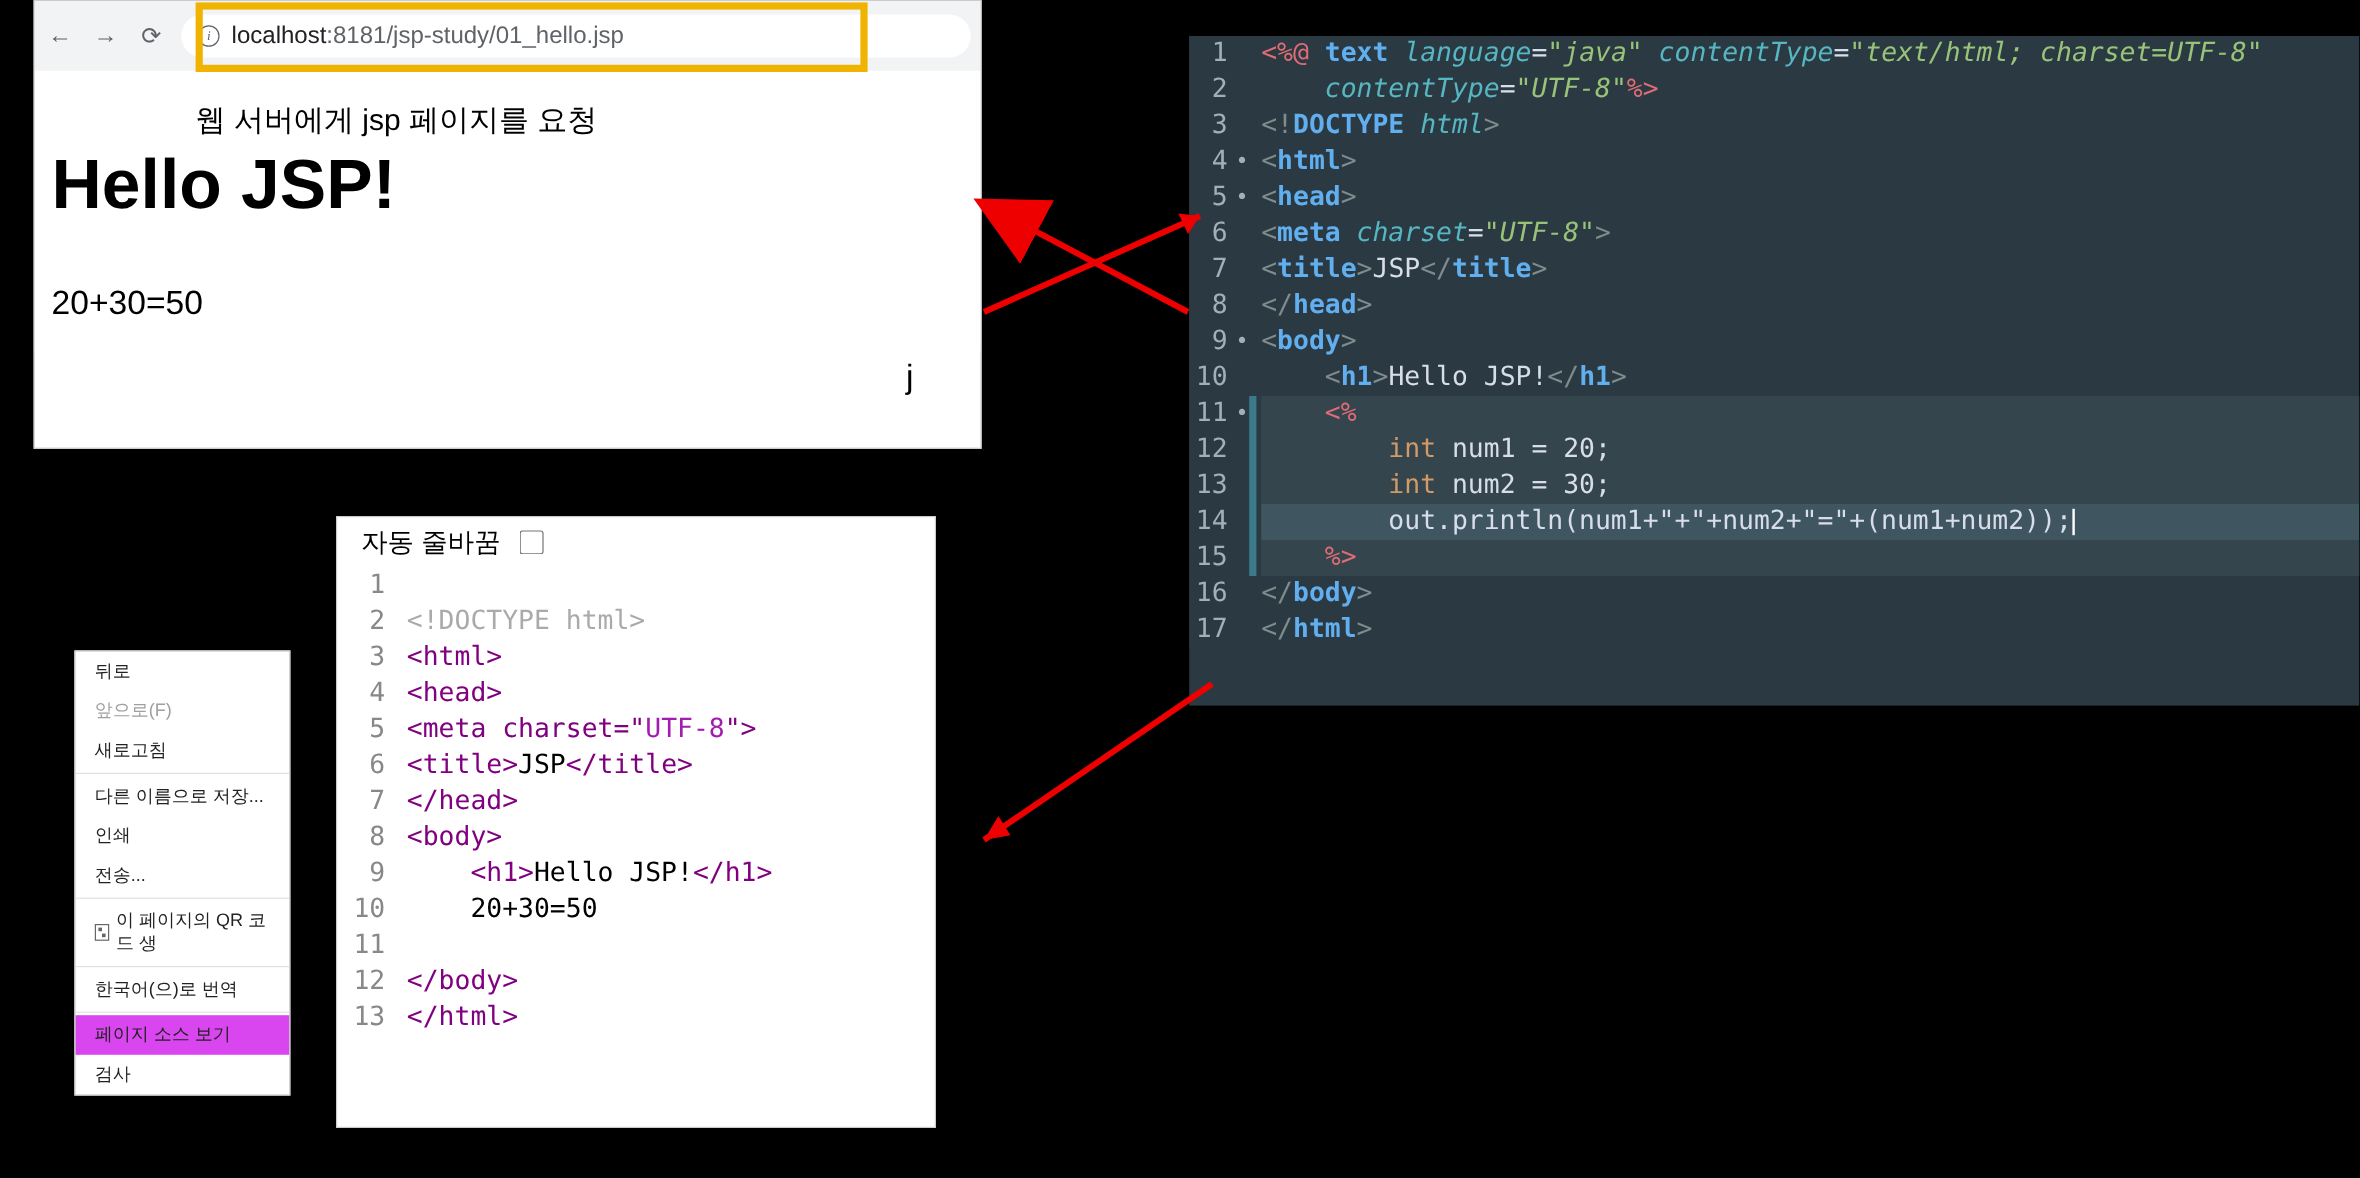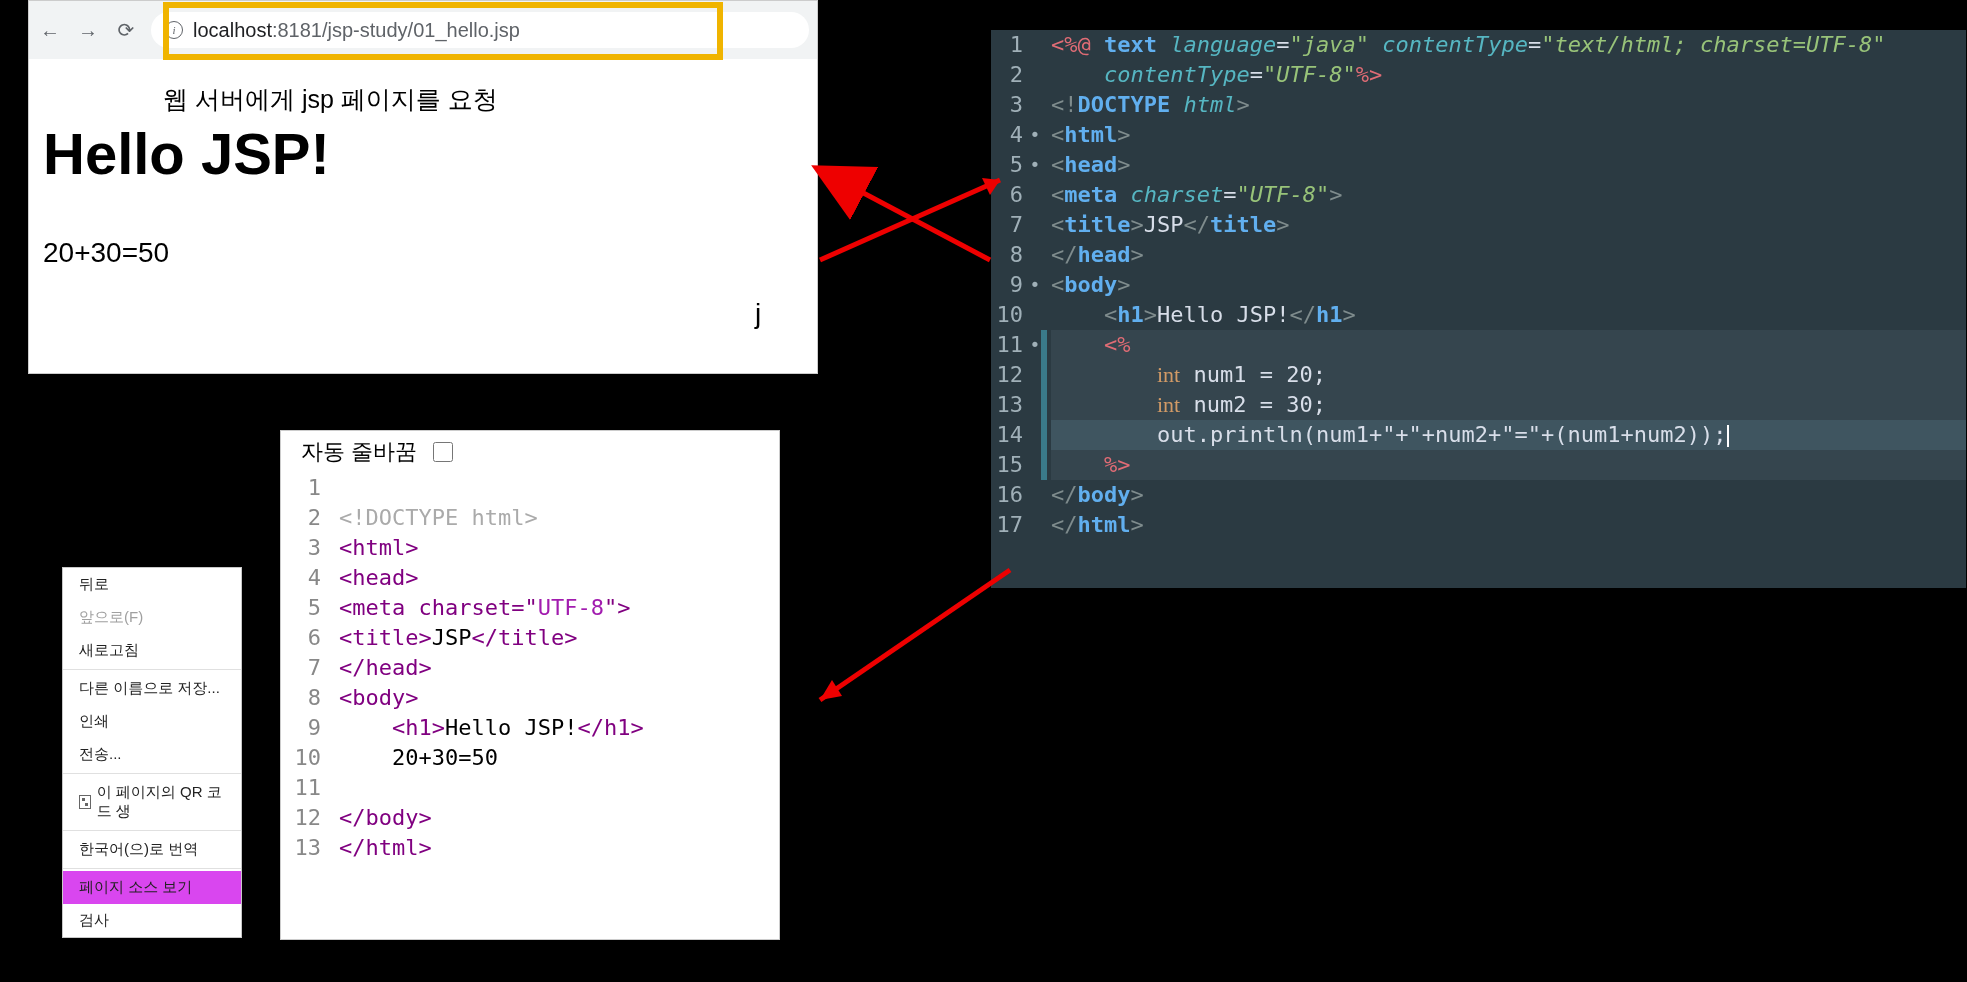--- a/index.html
+++ b/index.html
@@ -15,21 +15,21 @@
   .info-icon { width: 18px; height: 18px; border: 1.5px solid #5f6368; border-radius: 50%; display: flex; align-items: center; justify-content: center; font-size: 11px; color: #5f6368; font-family: Georgia, serif; font-style: italic; }
   .url { color: #5f6368; font-size: 20px; }
   .url .host { color: #202124; }
   .browser-content { padding: 24px 14px; background: #fff; }
   .annotation { font-size: 25px; color: #000; margin-left: 120px; margin-bottom: 4px; font-family: 'Malgun Gothic', sans-serif; }
   .page-h1 { font-size: 58px; font-weight: bold; color: #000; margin-bottom: 50px; }
   .page-text { font-size: 28px; color: #000; }
   .stray-j { position: absolute; left: 755px; top: 298px; font-size: 28px; color: #000; }
 
   
-  .ctxmenu { position: absolute; left: 62px; top: 542px; width: 180px; background: #fff; border: 1px solid #c8c8c8; box-shadow: 2px 2px 6px rgba(0,0,0,0.2); font-size: 15px; color: #222; font-family: 'Malgun Gothic', sans-serif; margin-top: 25px; }
+  .ctxmenu { position: absolute; left: 62px; top: 542px; width: 180px; background: #fff; border: 1px solid #c8c8c8; box-shadow: 2px 2px 6px rgba(0,0,0,0.2); font-size: 15px; color: #222; font-family: 'Malgun Gothic', sans-serif; }
   .ctxmenu .mi { padding: 7px 16px; cursor: default; display:flex; align-items:center; gap:6px;}
   .ctxmenu .mi.disabled { color: #a0a0a0; }
   .ctxmenu .sep { height: 1px; background: #e0e0e0; margin: 2px 0; }
   .ctxmenu .mi.sel { background: #d946ef; }
   .ctxmenu .qr-ic { width:14px; height:14px; border:1.5px solid #666; display:inline-block; position:relative;}
   .ctxmenu .qr-ic::before{content:'';position:absolute;left:2px;top:2px;width:3px;height:3px;background:#666;}
   .ctxmenu .qr-ic::after{content:'';position:absolute;right:2px;bottom:2px;width:3px;height:3px;background:#666;}
 
   
   .srcpanel { position: absolute; left: 280px; top: 430px; width: 500px; height: 510px; background: #fff; border: 1px solid #ccc; }
@@ -60,21 +60,21 @@
   .de-change div{height:30px;}
   .de-change .c{background:#3a7a8a;}
   .de-code { flex: 1; padding-left: 4px; color: #d0d0d0; }
   .de-code div { height: 30px; white-space: pre; }
   .de-code .hl { background: #35454e; }
   .de-code .hl-bright { background: #3f5560; }
   .d-red { color: #e06c75; }
   .d-blue { color: #61afef; font-weight: bold; }
   .d-cyan { color: #56b6c2; font-style: italic; }
   .d-green { color: #98c379; font-style: italic; }
-  .d-orange { color: #d19a66; font-family: Liberation Serif, serif; }
+  .d-orange { color: #d19a66; }
   .d-gray { color: #7f8c8d; }
   .d-white { color: #d8dee9; }
   .de-cursor{display:inline-block;width:2px;height:22px;background:#fff;vertical-align:middle;}
 
   
   .arrow { position: absolute; }
   .arrow svg { overflow: visible; }
 </style>
 </head>
 <body>

